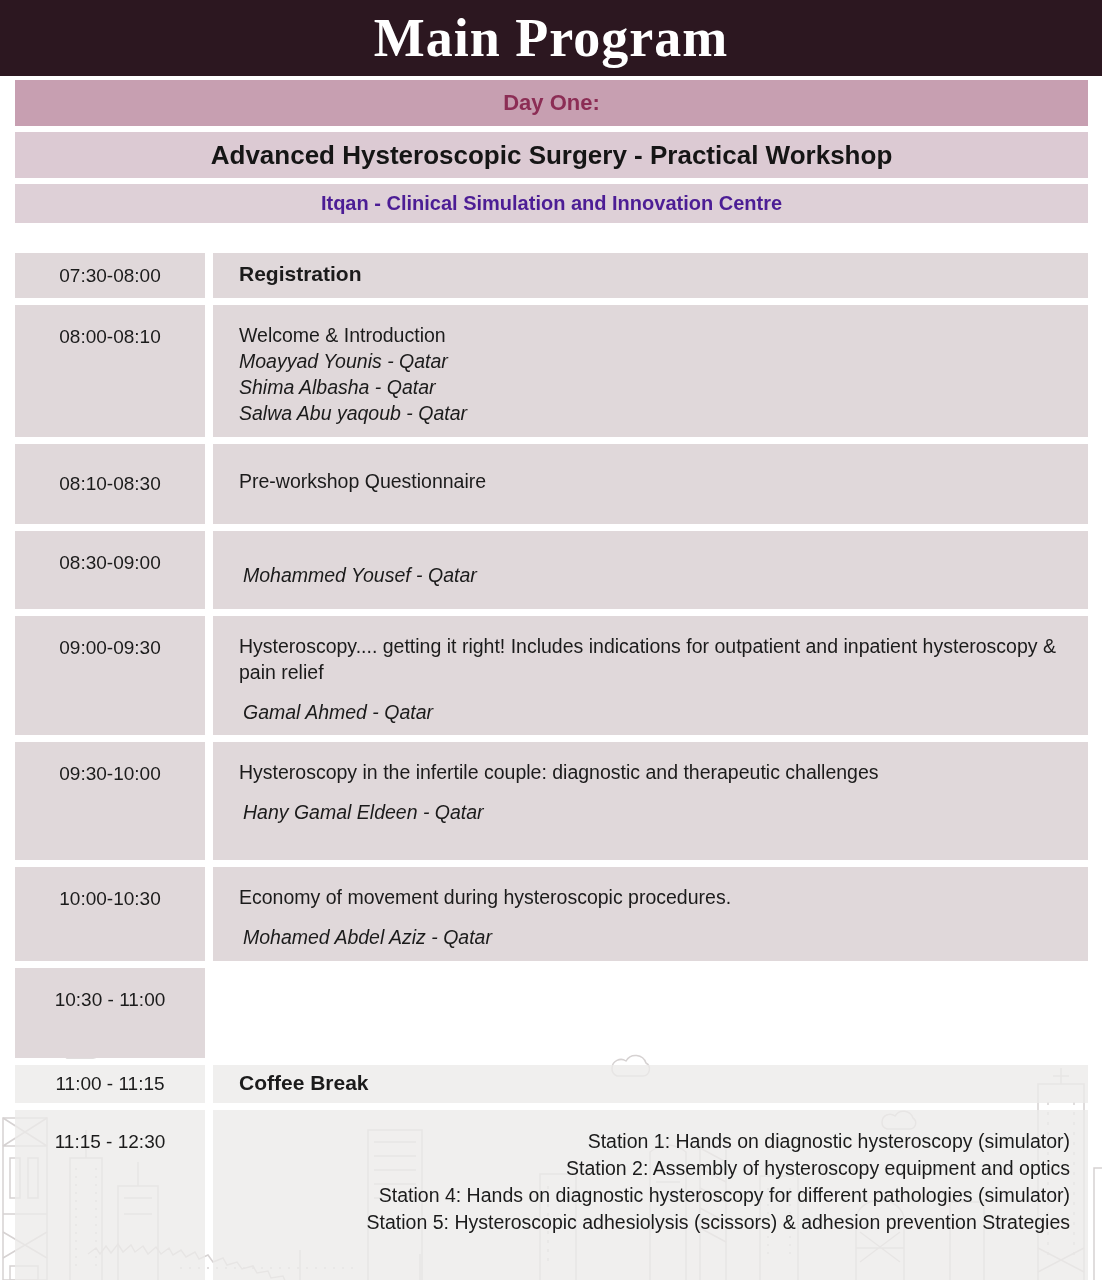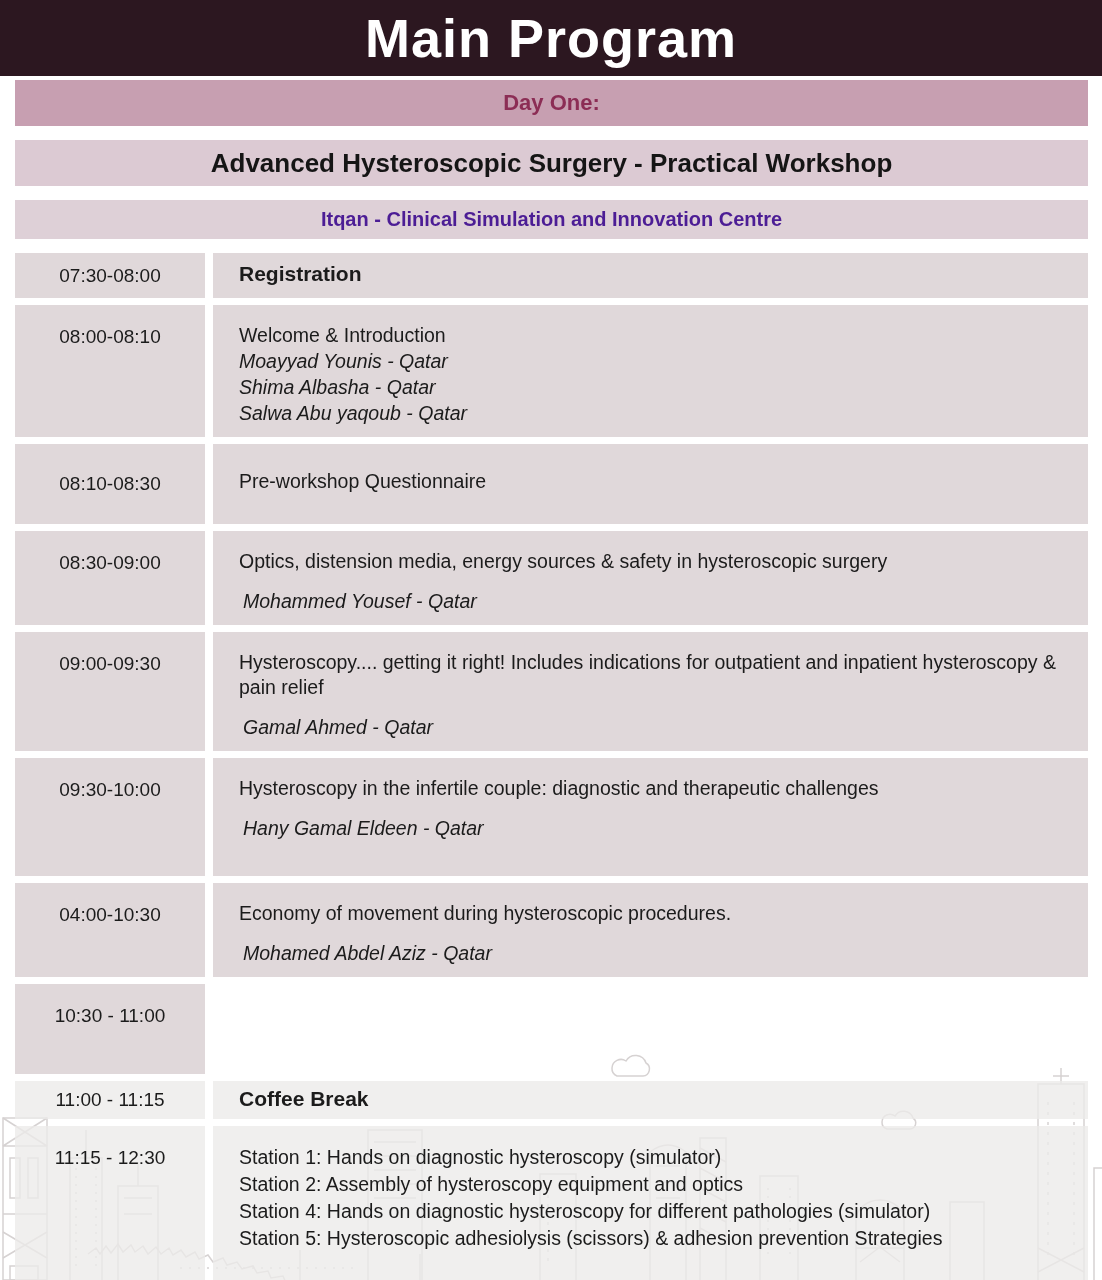--- a/index.html
+++ b/index.html
@@ -10,39 +10,39 @@
     font-family:"Liberation Sans", sans-serif; color:#1b1b1b;
   }
   
   .watermark { position:absolute; left:0; bottom:0; width:1102px; height:262px; z-index:0; }
   
   .masthead {
     position:relative; z-index:1; height:76px; background:#2C1720;
     display:flex; align-items:center; justify-content:center;
   }
   .masthead h1 {
-    font-family:Liberation Sans, sans-serif; font-weight:600;
+    font-family:Liberation Serif, serif; font-weight:600;
     font-size:54px; color:#ffffff; letter-spacing:1px; line-height:1;
   }
   
   .banners { position:relative; z-index:1; margin:4px 14px 0 15px; }
-  .banner { display:flex; align-items:center; justify-content:center; margin-top:14px; }
+  .banner { display:flex; align-items:center; justify-content:center; margin-top:6px; }
   .banner-day { height:46px; background:#C79FB1; color:#8C2D55; font-weight:bold; margin-top:4px;flex-direction:column; }
   .banner-day .day-prefix { font-size:22px; }
   .banner-day .day-date   { font-size:24px; }
   .banner-title { height:46px; background:#DCCAD3; color:#151515; font-weight:bold; font-size:26px; }
   .banner-venue { height:39px; background:#DED0D7; color:#4c1d95; font-weight:bold; font-size:20px; }
   
   .schedule {
     position:absolute; top:253px; left:15px; right:14px; z-index:1;
     display:flex; flex-direction:column; gap:7px;
   }
   .row { display:grid; grid-template-columns:190px 1fr; column-gap:8px; }
   .row > div { background:#E0D8DA; }
-  .row.light > div { background:rgba(236,234,233,0.78); }
+  .row.light > div { background:rgba(236,234,233,0.78);text-align:right; }
   .cell-time {
     display:flex; justify-content:center; align-items:flex-start;
     padding-top:21px; font-size:19px; white-space:nowrap;
   }
   .cell-content { padding:18px 18px 10px 26px; font-size:19.5px; line-height:1.33; }
   .row.center .cell-time { align-items:center; padding-top:0; }
   .row.center .cell-content { display:flex; align-items:center; padding-top:0; padding-bottom:3px; }
   .session-title.bold { font-weight:bold; font-size:21px; }
   .speaker { font-style:italic; }
   .speaker.gap { margin-top:14px; padding-left:4px; }
@@ -144,40 +144,39 @@
       </div>
       <div class="row center">
         <div class="cell-time">08:10-08:30</div>
         <div class="cell-content">
           <div class="session-title">Pre-workshop Questionnaire</div>
         </div>
       </div>
       <div class="row">
         <div class="cell-time">08:30-09:00</div>
         <div class="cell-content">
-          <div class="session-title">Optics, distension media, energy sources &amp; safety in hysteroscopic surgery</div>
           <div class="speaker gap">Mohammed Yousef - Qatar</div>
         </div>
       </div>
       <div class="row">
         <div class="cell-time">09:00-09:30</div>
         <div class="cell-content">
           <div class="session-title">Hysteroscopy.... getting it right! Includes indications for outpatient and inpatient hysteroscopy &amp; pain relief</div>
           <div class="speaker gap">Gamal Ahmed - Qatar</div>
         </div>
       </div>
       <div class="row">
         <div class="cell-time">09:30-10:00</div>
         <div class="cell-content">
           <div class="session-title">Hysteroscopy in the infertile couple: diagnostic and therapeutic challenges</div>
           <div class="speaker gap">Hany Gamal Eldeen - Qatar</div>
         </div>
       </div>
       <div class="row">
-        <div class="cell-time">04:00-10:30</div>
+        <div class="cell-time">10:00-10:30</div>
         <div class="cell-content">
           <div class="session-title">Economy of movement during hysteroscopic procedures.</div>
           <div class="speaker gap">Mohamed Abdel Aziz - Qatar</div>
         </div>
       </div>
       <div class="row">
         <div class="cell-time">10:30 - 11:00</div>
       </div>
       <div class="row light center">
         <div class="cell-time">11:00 - 11:15</div>

